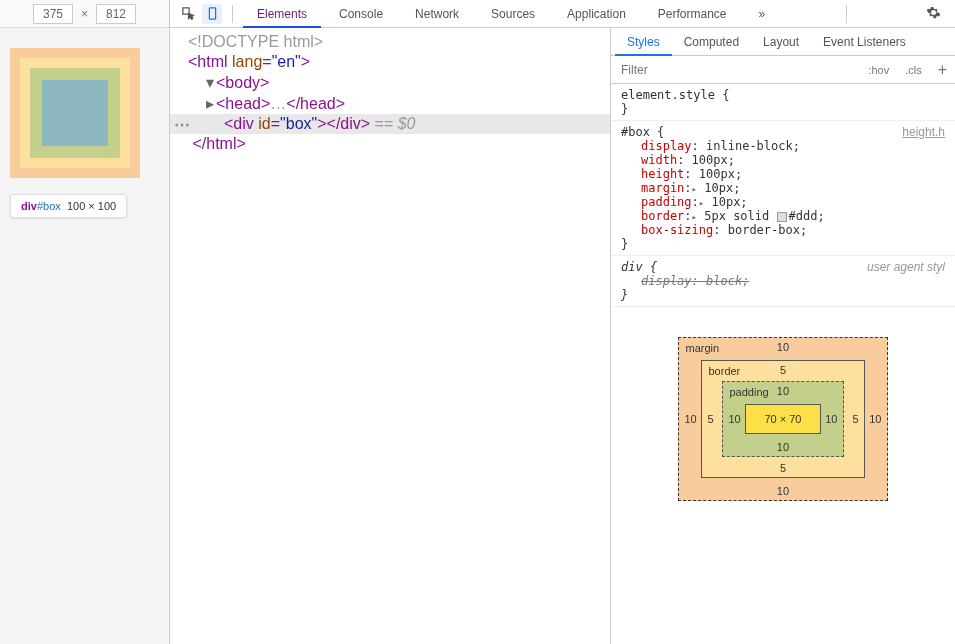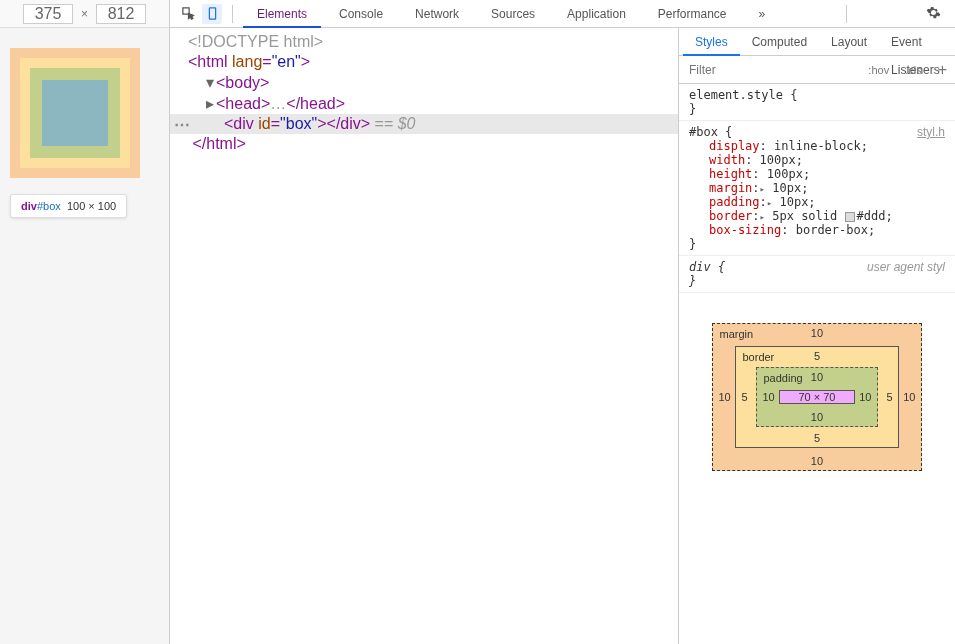--- a/index.html
+++ b/index.html
@@ -1,20 +1,20 @@
 <!DOCTYPE html>
 <html><head>
 <meta charset="utf-8">
 <style>
 *{box-sizing:border-box;margin:0;padding:0}
 body{font-family:"Segoe UI",Arial,sans-serif;font-size:12px;color:#333;background:#fff;width:955px;height:644px;overflow:hidden}
 .root{display:flex;height:100%}
 .left-pane{width:170px;border-right:1px solid #ccc;display:flex;flex-direction:column}
 .dim-bar{height:28px;display:flex;align-items:center;justify-content:center;gap:8px;border-bottom:1px solid #ddd;background:#f9f9f9;color:#777}
-.dim-input{width:50px;height:20px;border:1px solid #ccc;text-align:center;font-size:16px;color:#666;background:#fff}
+.dim-input{width:40px;height:20px;border:1px solid #ccc;text-align:center;font-size:12px;color:#666;background:#fff}
 .preview-area{flex:1;background:#f5f5f5;position:relative;padding:20px 0 0 10px}
 .box-preview{width:130px;height:130px;position:relative}
 .layer-m{position:absolute;inset:0;background:#f9cc9d}
 .layer-b{position:absolute;inset:10px;background:#fddf9e}
 .layer-p{position:absolute;inset:20px;background:#c3d08b}
 .layer-c{position:absolute;inset:32px;background:#8cb6c0}
 .tooltip{margin-top:16px;background:#fff;border:1px solid #ddd;border-radius:3px;padding:5px 10px;display:inline-block;font-size:11px;box-shadow:0 1px 3px rgba(0,0,0,.1)}
 .tooltip b{color:#881391;font-weight:700}
 .tooltip .sel{color:#1a6ebd}
 .main-pane{flex:1;display:flex;flex-direction:column;min-width:0}
@@ -33,21 +33,21 @@
 .dom-line.i2{padding-left:36px}
 .dom-line.i3{padding-left:54px;position:relative}
 .dom-line.sel{background:#e8e8e8}
 .dots{position:absolute;left:0;top:1px;color:#888;font-weight:700;letter-spacing:-2px;padding-left:4px}
 .caret{display:inline-block;width:10px;color:#666}
 .tag{color:#881391}
 .attr{color:#994500}
 .val{color:#1a1aa6}
 .muted{color:#999}
 .punc{color:#881391}
-.side-panel{width:277px;border-left:1px solid #ccc;display:flex;flex-direction:column}
+.side-panel{width:345px;border-left:1px solid #ccc;display:flex;flex-direction:column}
 .side-tabs{height:28px;border-bottom:1px solid #ccc;display:flex;align-items:center;padding:0 4px}
 .stab{padding:0 12px;height:28px;line-height:28px;color:#555;cursor:pointer;font-size:12px}
 .stab.active{color:#1a73e8;border-bottom:2px solid #1a73e8}
 .filter-bar{height:28px;border-bottom:1px solid #ccc;display:flex;align-items:center}
 .filter-input{flex:1;border:none;padding:0 10px;font-size:12px;color:#7f1d1d;outline:none}
 .fbtn{padding:0 8px;color:#777;font-size:11px;cursor:pointer}
 .plus{font-size:16px;color:#777;padding:0 8px;cursor:pointer}
 .styles-body{flex:1;overflow:auto;font-family:Consolas,monospace;font-size:12px}
 .rule{border-bottom:1px solid #eee;padding:4px 10px}
 .rule .head{display:flex;justify-content:space-between}
@@ -59,21 +59,21 @@
 .pval{color:#333}
 .swatch{display:inline-block;width:10px;height:10px;border:1px solid #999;background:#ddd;vertical-align:middle;margin-right:2px}
 .strike{text-decoration:line-through;color:#777}
 .tri{color:#666;font-size:9px}
 .box-model-wrap{display:flex;justify-content:center;padding:30px 0 40px}
 .bm{font-family:"Segoe UI",Arial;font-size:11px;position:relative}
 .bm .lbl{position:absolute;top:4px;left:6px;color:#333}
 .bm-margin{background:#f9cc9d;padding:22px;border:1px dashed #333;position:relative}
 .bm-border{background:#fddf9e;padding:20px;border:1px solid #555;position:relative}
 .bm-padding{background:#c3d08b;padding:22px;border:1px dashed #555;position:relative}
-.bm-content{background:#f0abfc;border:1px solid #555;padding:0 18px;position:relative;text-align:center}
+.bm-content{background:#fde047;border:1px solid #555;padding:8px 18px;position:relative;text-align:center}
 .bm .num{position:absolute;color:#333}
 .bm .nt{top:3px;left:50%;transform:translateX(-50%)}
 .bm .nb{bottom:3px;left:50%;transform:translateX(-50%)}
 .bm .nl{left:5px;top:50%;transform:translateY(-50%)}
 .bm .nr{right:5px;top:50%;transform:translateY(-50%)}
 </style>
 </head>
 <body>
 
 <div class="root">
@@ -148,36 +148,37 @@
         </div>
 
         <div class="styles-body">
           <div class="rule">
             <div class="selector">element.style {</div>
             <div>}</div>
           </div>
           <div class="rule">
             <div class="head">
                 <span class="selector">#box {</span>
-                <span class="source">styl.h</span>
+                <span class="source">height.h</span>
               </div>
             <div class="prop-line"><span class="pname">display</span>: <span class="pval">inline-block;</span></div>
             <div class="prop-line"><span class="pname">width</span>: <span class="pval">100px;</span></div>
             <div class="prop-line"><span class="pname">height</span>: <span class="pval">100px;</span></div>
             <div class="prop-line"><span class="pname">margin</span>:<span class="tri">▸</span> <span class="pval">10px;</span></div>
             <div class="prop-line"><span class="pname">padding</span>:<span class="tri">▸</span> <span class="pval">10px;</span></div>
             <div class="prop-line"><span class="pname">border</span>:<span class="tri">▸</span> <span class="pval">5px solid </span><span class="swatch"></span><span class="pval">#ddd;</span></div>
             <div class="prop-line"><span class="pname">box-sizing</span>: <span class="pval">border-box;</span></div>
             <div>}</div>
           </div>
           <div class="rule">
             <div class="head">
                 <span class="selector" style="font-style:italic">div {</span>
                 <span class="ua">user agent styl</span>
               </div>
+            <div class="prop-line strike"><span style="font-style:italic"><span>display</span>: <span>block;</span></span></div>
             <div style="font-style:italic">}</div>
           </div>
 
           <div class="box-model-wrap">
             <div class="bm">
               <div class="bm-margin">
                 <span class="lbl">margin</span>
                 <span class="num nt">10</span>
                   <span class="num nb">10</span>
                   <span class="num nl">10</span>

